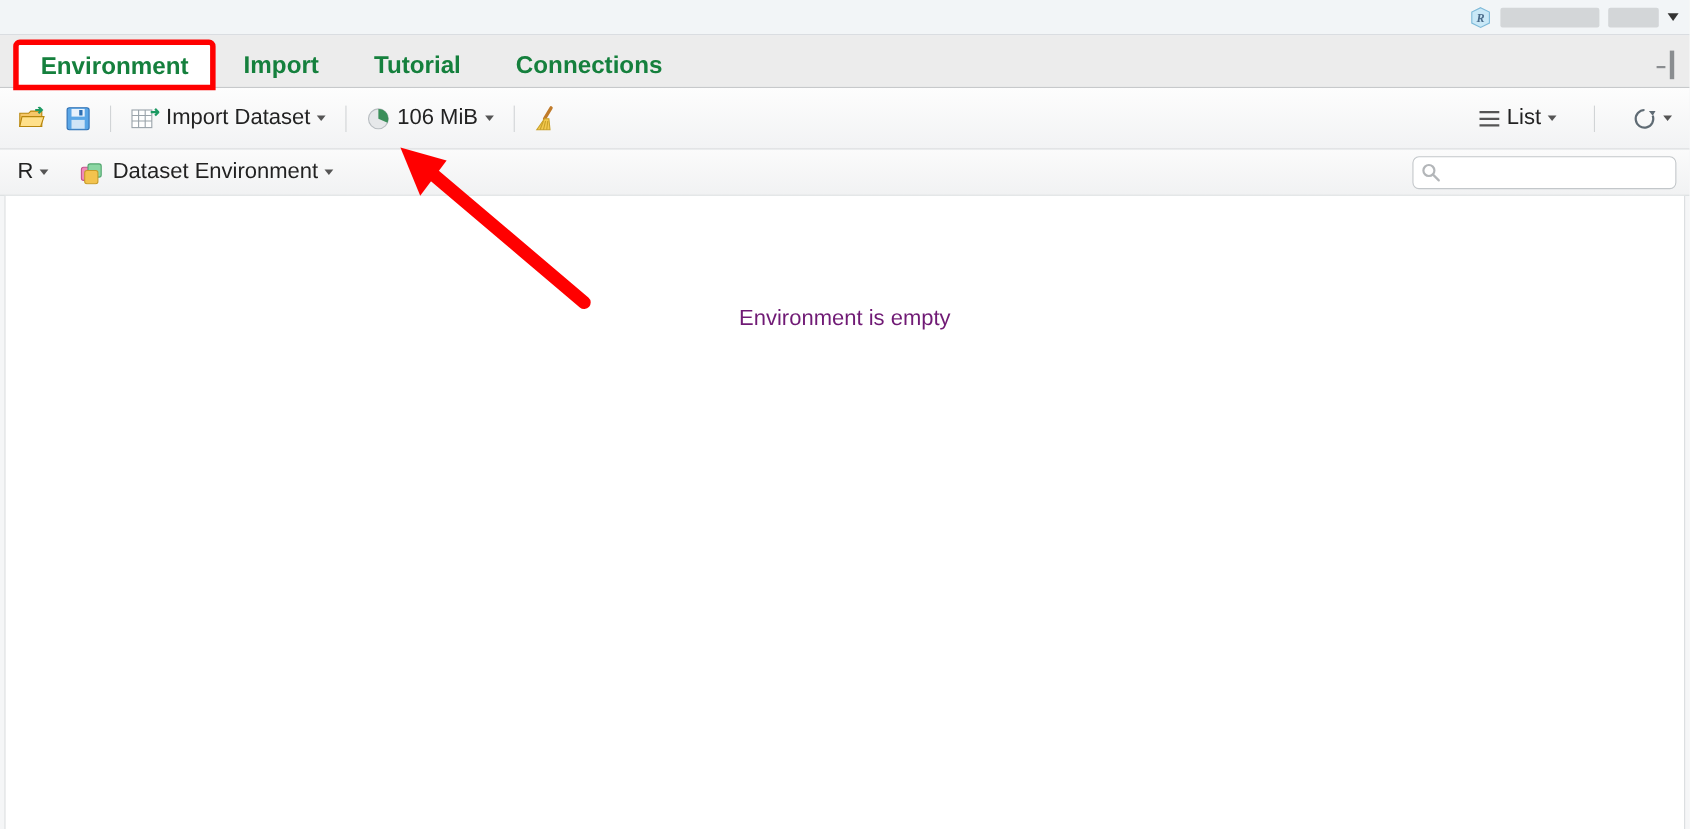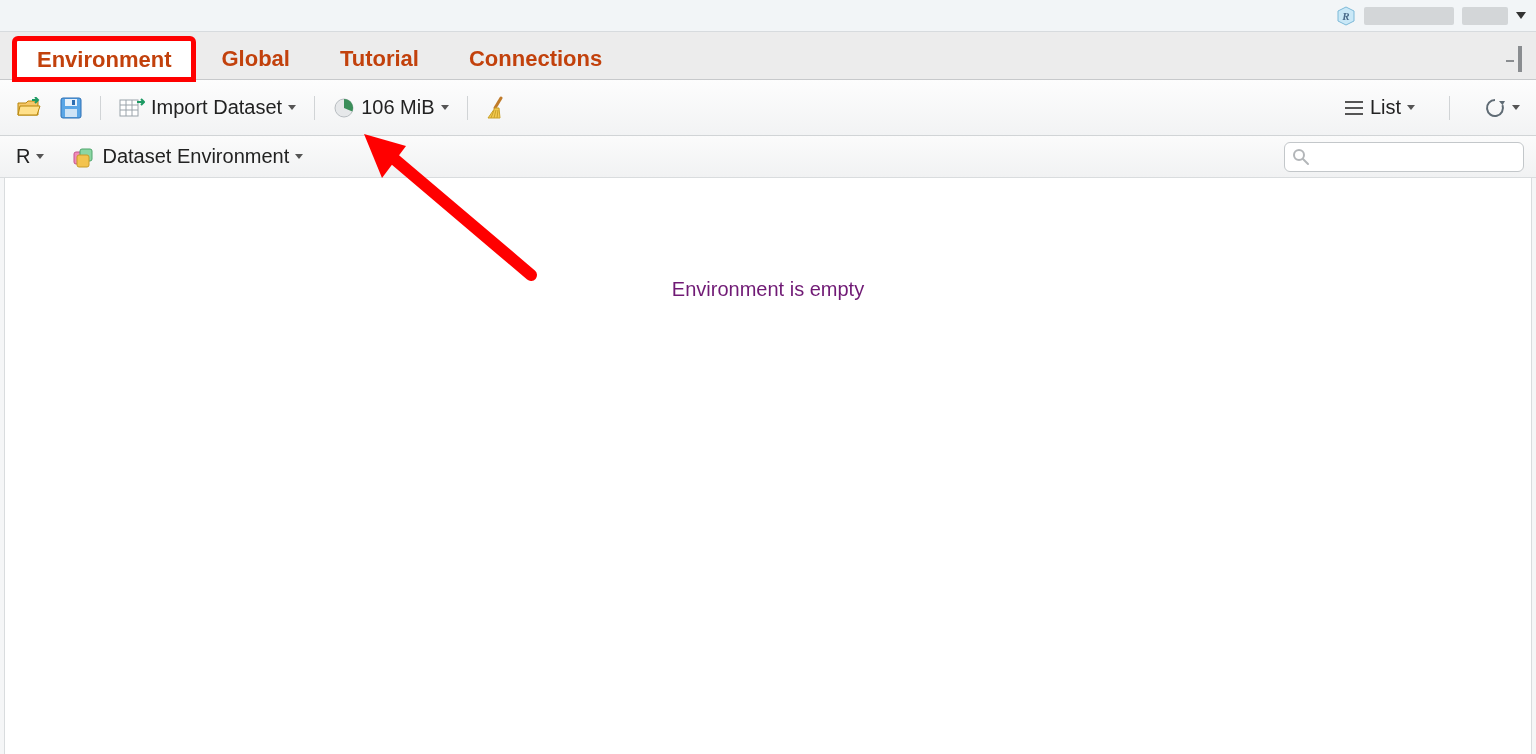--- a/index.html
+++ b/index.html
@@ -55,21 +55,21 @@
     border-bottom: 1px solid #c7c9cb;
     padding-left: 14px;
     position: relative;
   }
   .tab {
     height: 42px;
     display: flex; align-items: center;
     padding: 0 22px;
     font-size: 22px;
     font-weight: 700;
-    color: #c2410c;
+    color: #15803d;
     cursor: pointer;
     border: 1px solid transparent;
     border-bottom: none;
     margin-right: 4px;
     border-radius: 4px 4px 0 0;
   }
   .tab.active {
     background: #fff;
     border-color: #c7c9cb;
     position: relative;
@@ -190,21 +190,21 @@
   <span class="gray-chip wide"></span>
   <span class="gray-chip narrow"></span>
   <span class="caret-down"></span>
 </div>
 
 <div class="tab-row">
   <div class="tab active highlight">
     <span>Environment</span>
   </div>
   <div class="tab">
-    <span>Global</span>
+    <span>Import</span>
   </div>
   <div class="tab">
     <span>Tutorial</span>
   </div>
   <div class="tab">
     <span>Connections</span>
   </div>
 
   <div class="tabrow-right">
     <span><span class="minimize-shape"></span></span>

